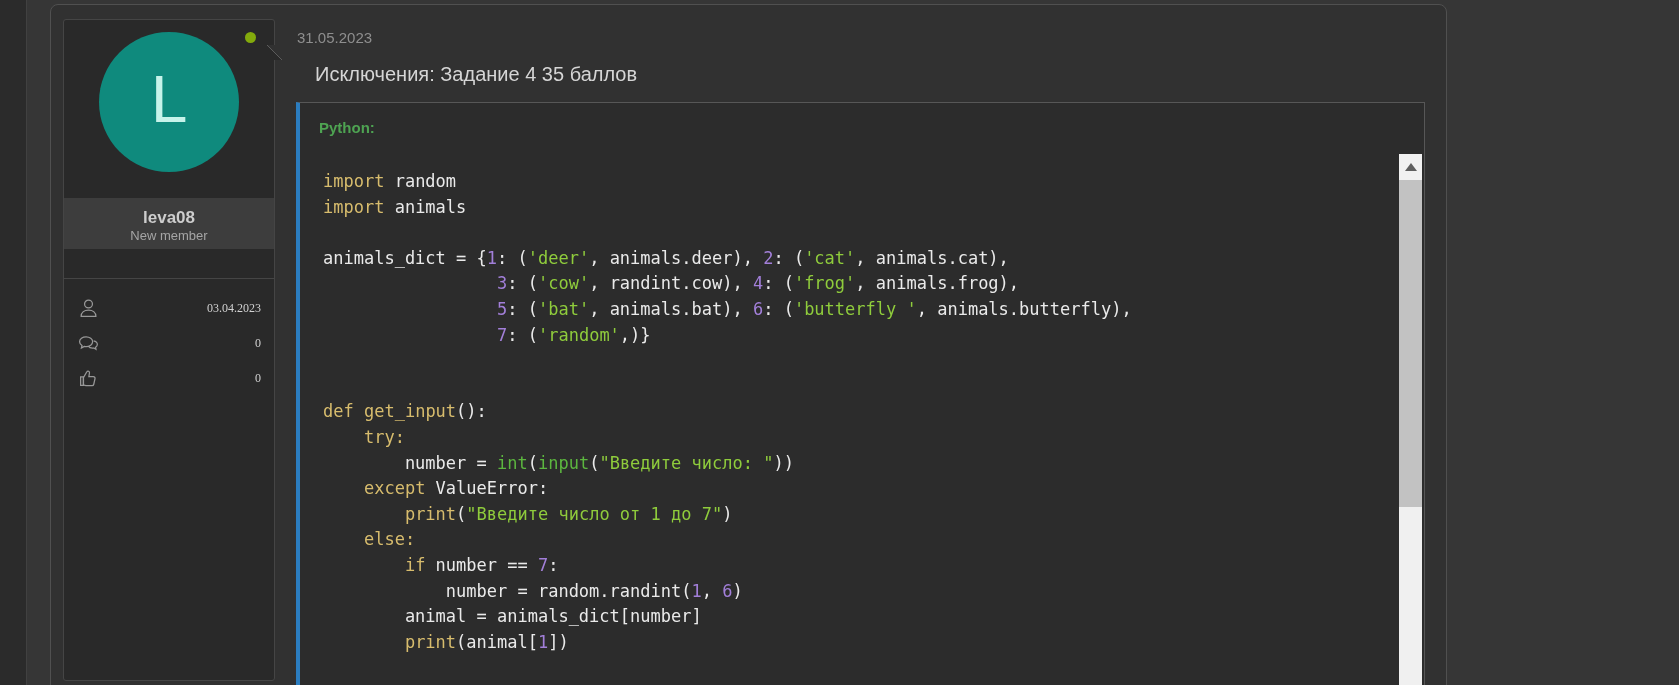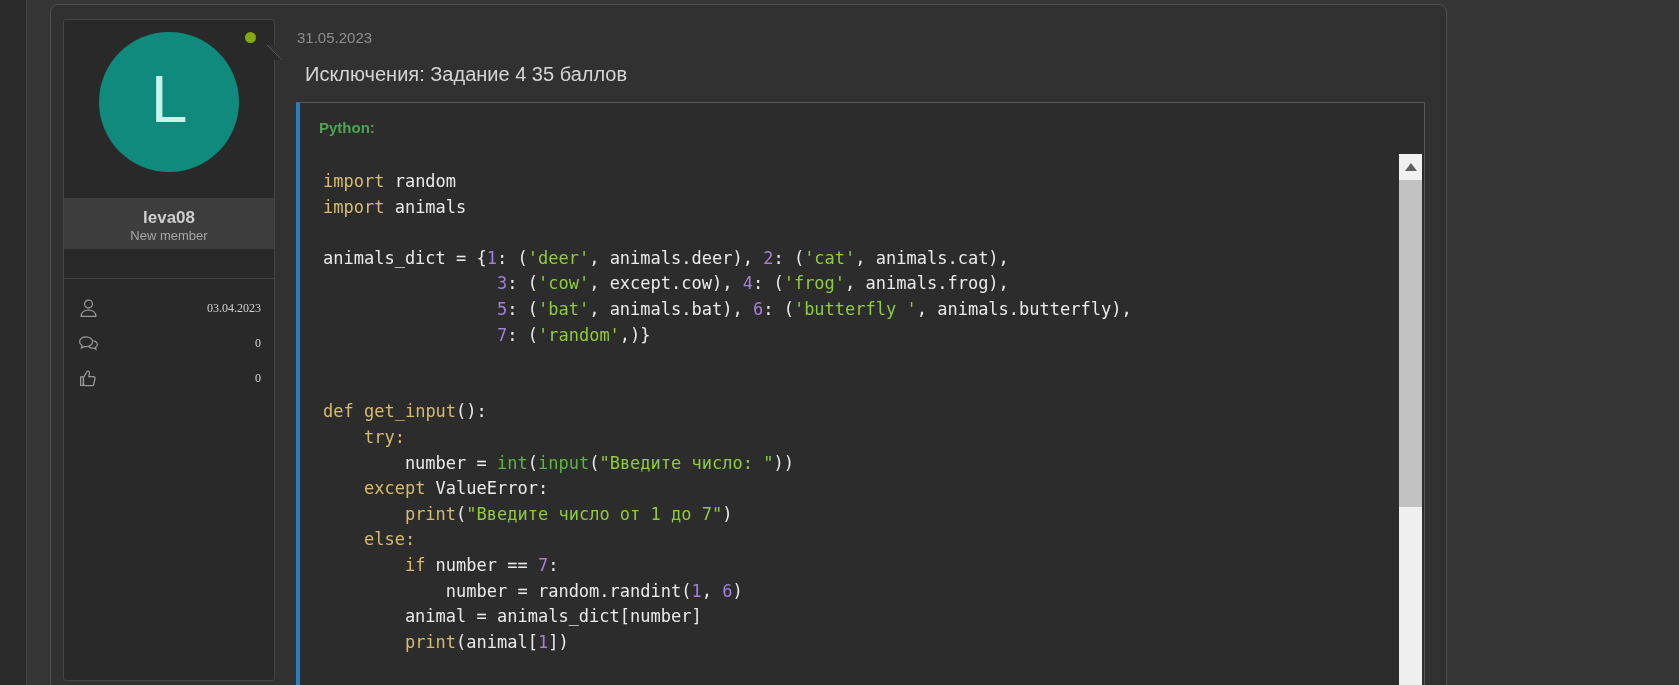--- a/index.html
+++ b/index.html
@@ -28,21 +28,21 @@
   .username{font-size:17px;font-weight:600;color:#cdcdcd;cursor:pointer;}
   .user-role{font-size:13px;color:#a5a5a5;margin-top:0;}
   .stats{position:absolute;top:258px;left:0;right:0;bottom:0;border-top:1px solid #454545;
          padding:12px 13px 0 13px;}
   .stat-row{display:flex;align-items:center;height:35px;}
   .stat-row svg{width:23px;height:23px;stroke:#989898;fill:none;stroke-width:1.3;}
   .stat-value{margin-left:auto;font-family:"Liberation Serif",serif;font-size:12px;color:#d2d2d2;text-align:center;}
 
   
   .post-date{position:absolute;left:246px;top:24px;font-size:15px;color:#8e8e8e;cursor:pointer;}
-  .post-title{position:absolute;left:254px;top:58px;font-size:20px;color:#d5d5d5;}
+  .post-title{position:absolute;left:264px;top:58px;font-size:20px;color:#d5d5d5;}
 
   .code-block{position:absolute;left:245px;top:97px;width:1124px;height:600px;
               background:var(--code_bg);border:1px solid #575757;
               border-left:4px solid var(--accent_blue);box-sizing:content-box;}
   .code-label{padding:16px 0 0 19px;font-size:15px;color:var(--label_green);font-weight:bold;}
   .code-scroll{position:absolute;top:51px;left:0;right:0;bottom:0;overflow:hidden;}
   .code-lines{margin:0;padding:15px 50px 0 23px;white-space:pre;
               font-family:"DejaVu Sans Mono","Liberation Mono",monospace;
               font-size:17px;line-height:25.6px;color:var(--plain);}
   .tok-k{color:var(--kw);} .tok-s{color:var(--str);}
@@ -108,21 +108,21 @@
     <div class="post-date">31.05.2023</div>
     <div class="post-title">Исключения: Задание 4 35 баллов</div>
 
     <div class="code-block">
       <div class="code-label">Python:</div>
       <div class="code-scroll">
         <pre class="code-lines"><span class="tok-k">import</span><span class="tok-p"> random</span>
 <span class="tok-k">import</span><span class="tok-p"> animals</span>
 
 <span class="tok-p">animals_dict = {</span><span class="tok-n">1</span><span class="tok-p">: (</span><span class="tok-s">'deer'</span><span class="tok-p">, animals.deer), </span><span class="tok-n">2</span><span class="tok-p">: (</span><span class="tok-s">'cat'</span><span class="tok-p">, animals.cat),</span>
-<span class="tok-p">                 </span><span class="tok-n">3</span><span class="tok-p">: (</span><span class="tok-s">'cow'</span><span class="tok-p">, except.cow), </span><span class="tok-n">4</span><span class="tok-p">: (</span><span class="tok-s">'frog'</span><span class="tok-p">, animals.frog),</span>
+<span class="tok-p">                 </span><span class="tok-n">3</span><span class="tok-p">: (</span><span class="tok-s">'cow'</span><span class="tok-p">, randint.cow), </span><span class="tok-n">4</span><span class="tok-p">: (</span><span class="tok-s">'frog'</span><span class="tok-p">, animals.frog),</span>
 <span class="tok-p">                 </span><span class="tok-n">5</span><span class="tok-p">: (</span><span class="tok-s">'bat'</span><span class="tok-p">, animals.bat), </span><span class="tok-n">6</span><span class="tok-p">: (</span><span class="tok-s">'butterfly '</span><span class="tok-p">, animals.butterfly),</span>
 <span class="tok-p">                 </span><span class="tok-n">7</span><span class="tok-p">: (</span><span class="tok-s">'random'</span><span class="tok-p">,)}</span>
 
 
 <span class="tok-k">def</span><span class="tok-p"> </span><span class="tok-k">get_input</span><span class="tok-p">():</span>
 <span class="tok-p">    </span><span class="tok-k">try:</span>
 <span class="tok-p">        number = </span><span class="tok-b">int</span><span class="tok-p">(</span><span class="tok-b">input</span><span class="tok-p">(</span><span class="tok-s">"Введите число: "</span><span class="tok-p">))</span>
 <span class="tok-p">    </span><span class="tok-k">except</span><span class="tok-p"> ValueError:</span>
 <span class="tok-p">        </span><span class="tok-k">print</span><span class="tok-p">(</span><span class="tok-s">"Введите число от 1 до 7"</span><span class="tok-p">)</span>
 <span class="tok-p">    </span><span class="tok-k">else:</span>

